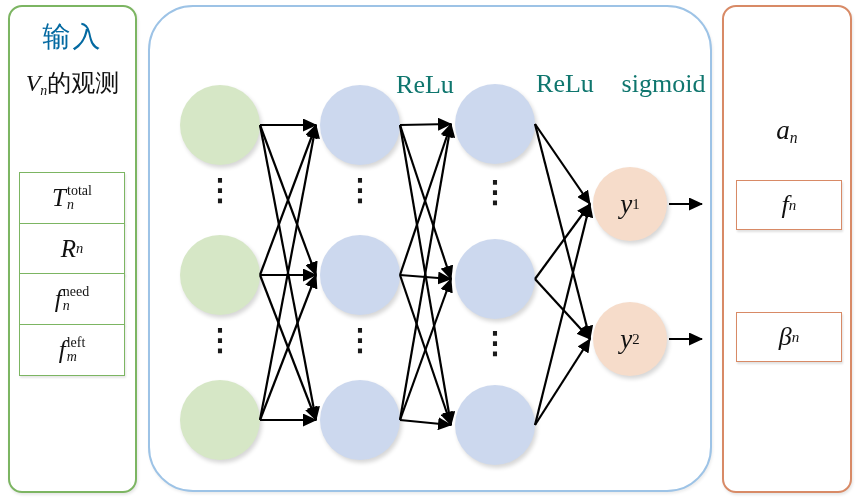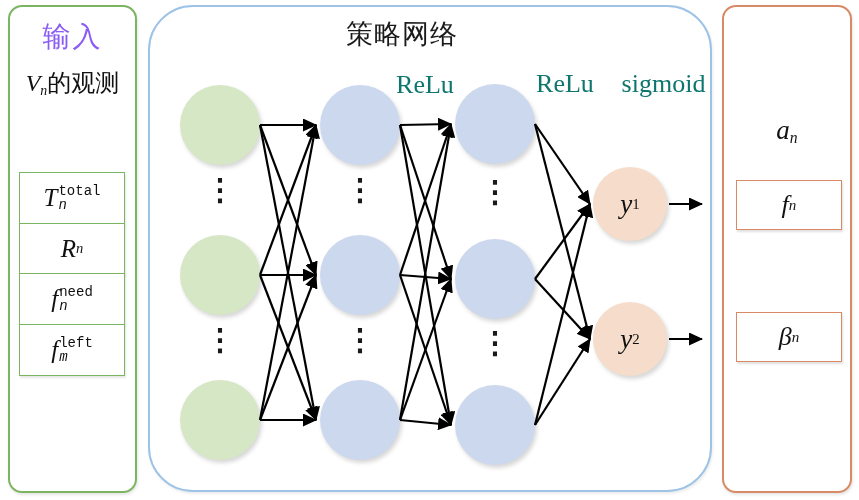--- a/index.html
+++ b/index.html
@@ -5,37 +5,37 @@
   * { margin: 0; padding: 0; box-sizing: border-box; }
   html, body { width: 859px; height: 500px; background: #ffffff; overflow: hidden; }
   body { position: relative; font-family: "Liberation Serif", "DejaVu Serif", serif; color: #111; }
 
   .panel { position: absolute; background: #fff; }
   .panel-left  { left: 8px;  top: 5px; width: 129px; height: 488px; border: 2px solid #7cb562; border-radius: 14px; box-shadow: 1px 2px 3px rgba(0,0,0,0.10); }
   .panel-mid   { left: 148px; top: 5px; width: 564px; height: 487px; border: 2px solid #9dc3e6; border-radius: 45px; box-shadow: 1px 2px 3px rgba(0,0,0,0.08); }
   .panel-right { left: 722px; top: 5px; width: 130px; height: 488px; border: 2px solid #d88a66; border-radius: 14px; box-shadow: 1px 2px 3px rgba(0,0,0,0.10); }
 
   .side-title { position: absolute; left: 0; width: 100%; text-align: center; top: 11px; font-size: 28px; letter-spacing: 2px; }
-  .panel-left  .side-title { color: #8b5cf6; }
+  .panel-left  .side-title { color: #0369a1; }
   .panel-right .side-title { color: #c05a2d; }
 
   .side-sub { position: absolute; left: 0; width: 100%; text-align: center; top: 60px; font-size: 24px; }
   .side-sym { position: absolute; left: 0; width: 100%; text-align: center; top: 108px; font-size: 27px; }
 
   .it { font-style: italic; }
   .sb { font-style: italic; font-size: 0.58em; vertical-align: -0.28em; }
 
   .ibox-stackwrap { position: absolute; left: 9px; top: 165px; width: 106px; }
   .ibox { width: 106px; height: 52px; border: 1.4px solid #7cb562; margin-top: -1.4px;
           display: flex; align-items: center; justify-content: center;
           font-size: 25px; background: #fff; box-shadow: 1px 2px 2px rgba(0,0,0,0.10); }
   .ibox:first-child { margin-top: 0; }
 
   .stack { display: inline-flex; flex-direction: column; align-items: flex-start;
-           font-size: 14px; line-height: 1.02; vertical-align: -7px; margin-left: 1px; font-family: Liberation Mono, monospace; }
+           font-size: 14px; line-height: 1.02; vertical-align: -7px; margin-left: 1px; }
   .stack .sp { font-style: normal; }
   .stack .sb2 { font-style: italic; }
 
   .obox { position: absolute; left: 12px; width: 106px; height: 50px; border: 1.6px solid #d88a66;
           display: flex; align-items: center; justify-content: center; font-size: 26px;
           background: #fff; box-shadow: 1px 2px 2px rgba(0,0,0,0.12); }
   .obox-f { top: 173px; }
   .obox-b { top: 305px; }
 
   .net-title { position: absolute; left: 102px; top: 9px; width: 300px; text-align: center;
@@ -88,21 +88,20 @@
       <span class="it">f</span>
         <span class="stack">
           <span class="sp">left</span>
           <span class="sb2">m</span>
         </span>
     </div>
   </div>
 </div>
 
 <div class="panel panel-mid">
-  <div class="net-title">策略网络</div>
   <div class="act-label act-relu1">ReLu</div>
   <div class="act-label act-relu2">ReLu</div>
   <div class="act-label act-sigmoid">sigmoid</div>
 
   <div class="node node-in" style="left:30px; top:78px;"></div>
   <div class="node node-in" style="left:30px; top:228px;"></div>
   <div class="node node-in" style="left:30px; top:373px;"></div>
   <div class="dots" style="left:30px; top:168px;">⋮</div>
   <div class="dots" style="left:30px; top:318px;">⋮</div>
 

